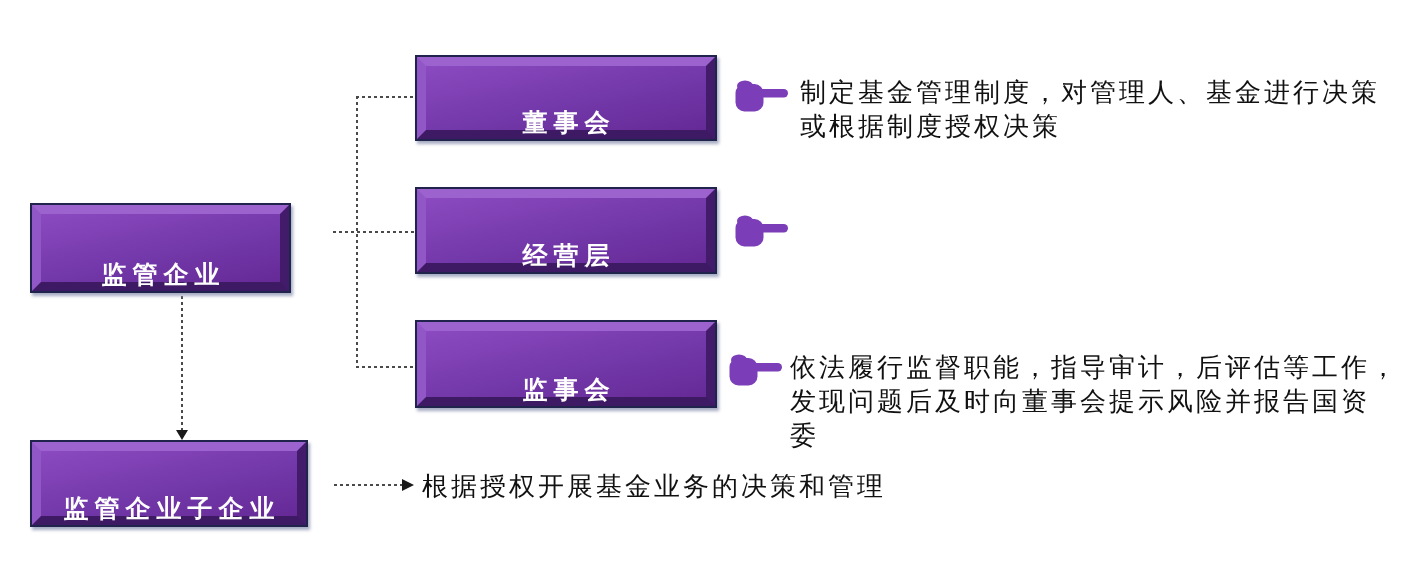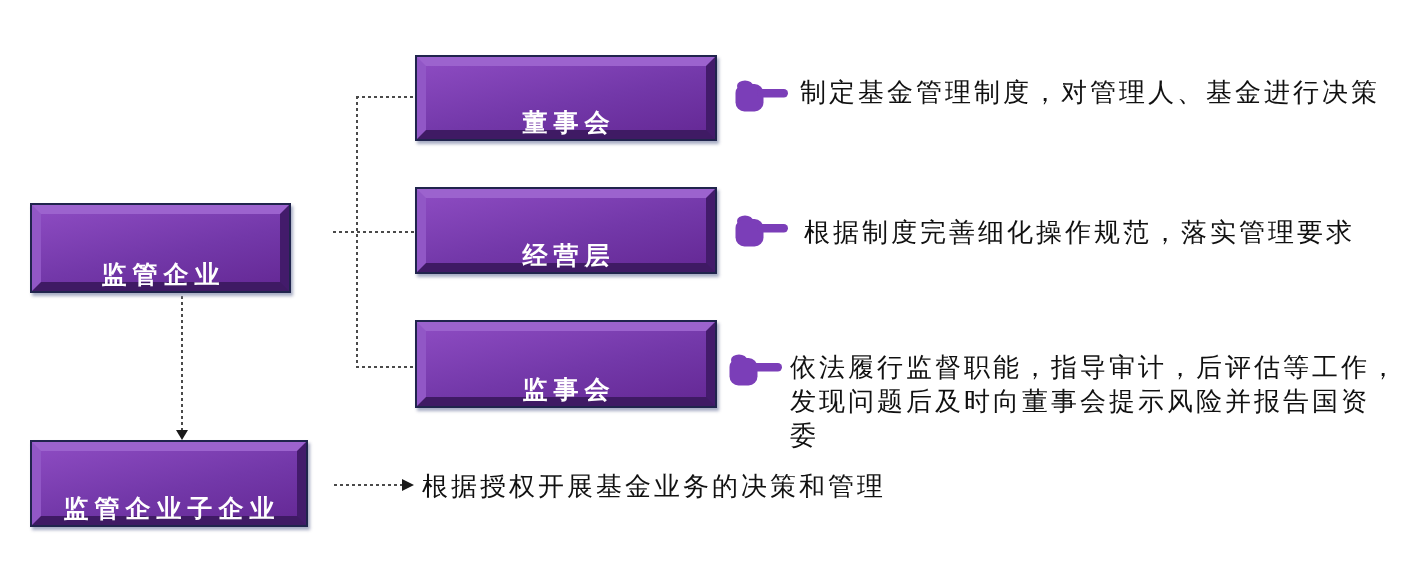--- a/index.html
+++ b/index.html
@@ -173,23 +173,21 @@
   <svg class="hand" id="hand-supervisory" viewBox="0 0 55 34">
     <g fill="var(--hand, #7b3eb8)">
       <ellipse cx="11" cy="7" rx="8" ry="5.5"></ellipse>
       <rect x="1.5" y="5" width="28" height="27.5" rx="9"></rect>
       <rect x="23" y="10" width="31" height="8.5" rx="4.2"></rect>
     </g>
   </svg>
 
   <div class="note" id="note-board">
       <div>制定基金管理制度，对管理人、基金进行决策</div>
-    </div>
-  <div class="note" id="note-management">
-      <div>根据制度完善细化操作规范，落实管理要求</div>
+      <div>或根据制度授权决策</div>
     </div>
   <div class="note" id="note-supervisory">
       <div>依法履行监督职能，指导审计，后评估等工作，</div>
       <div>发现问题后及时向董事会提示风险并报告国资</div>
       <div>委</div>
     </div>
   <div class="note" id="note-subsidiary">
       <div>根据授权开展基金业务的决策和管理</div>
     </div>
 

